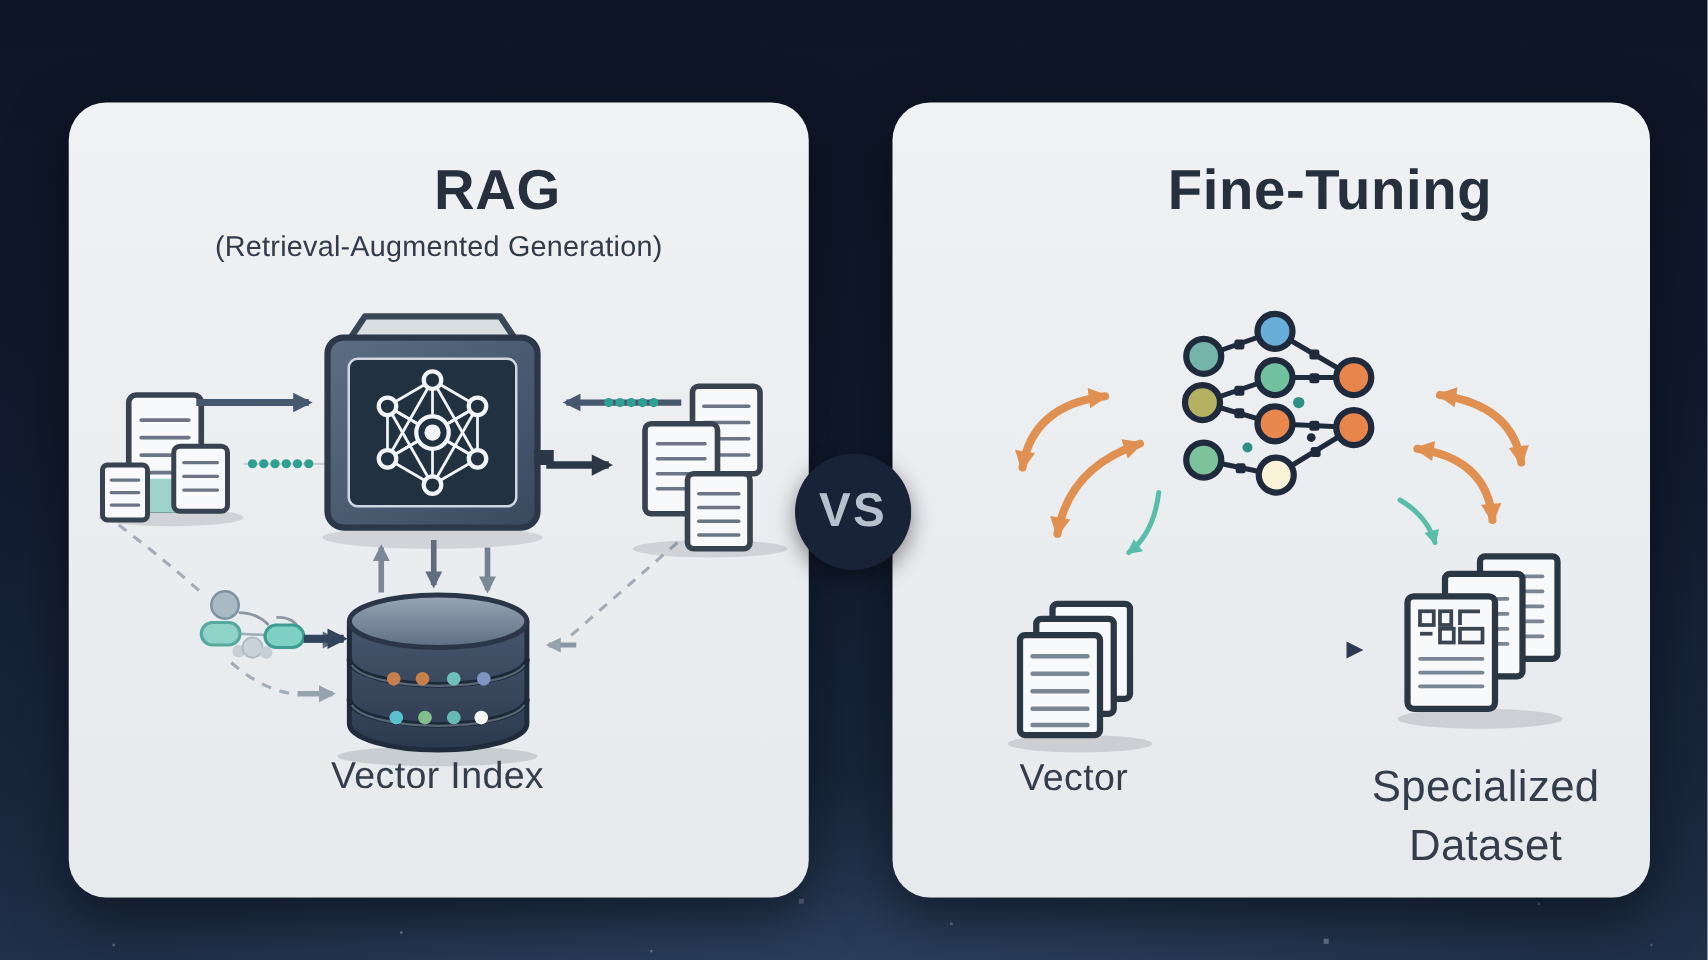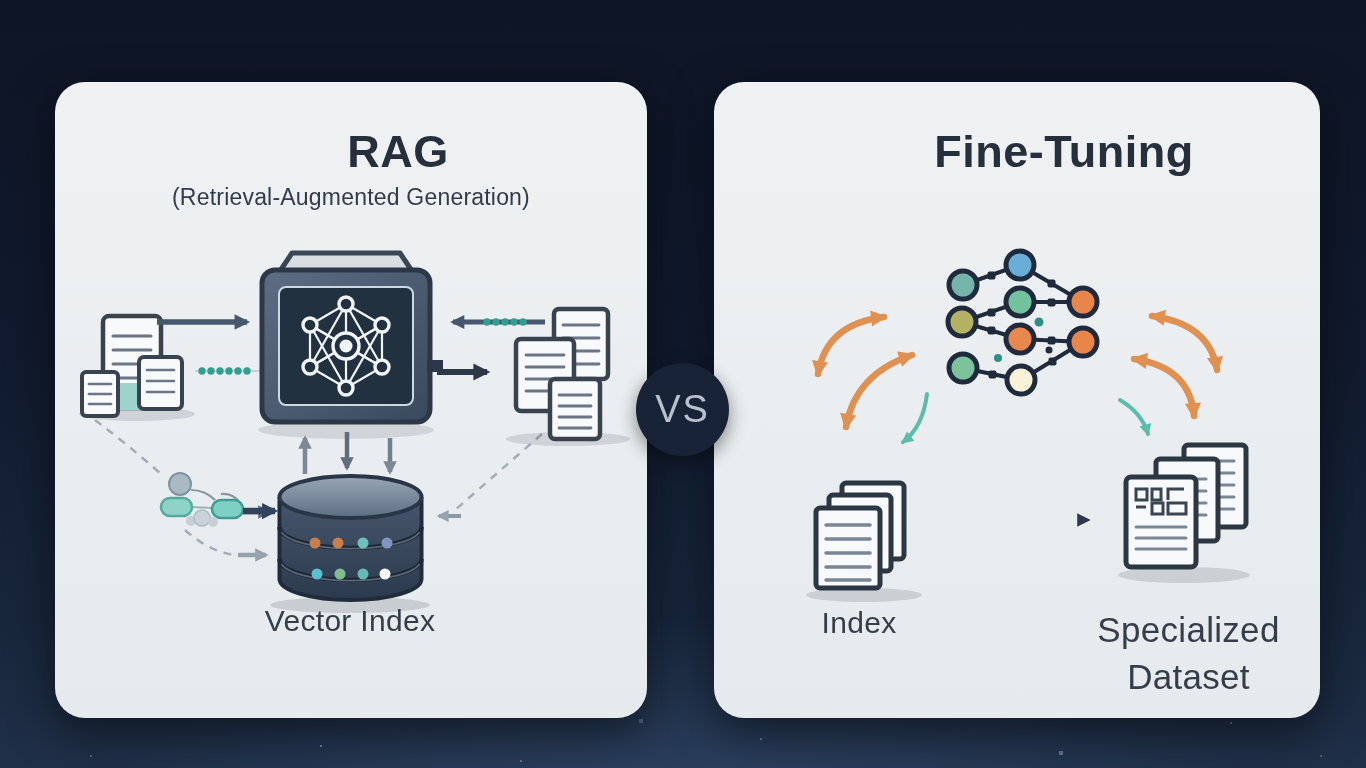--- a/index.html
+++ b/index.html
@@ -43,21 +43,21 @@
   .cap-vector{left:95px;top:522px;width:400px;}
   .cap-model{left:45px;top:524px;width:200px;}
   .cap-dataset{left:372px;top:524px;width:205px;line-height:1.35;font-size:35px;}
   .vs-badge{
     position:absolute;left:636px;top:363px;width:93px;height:93px;border-radius:50%;
     background:radial-gradient(circle at 38% 32%,#232e47,#18223709 0%),#192338;
     background-color:#192338;
     display:flex;align-items:center;justify-content:center;
     box-shadow:0 6px 18px rgba(0,0,0,.45);z-index:5;
   }
-  .vs-badge span{color:#b7c0cd;font-size:38px;font-weight:normal;letter-spacing:2px;}
+  .vs-badge span{color:#b7c0cd;font-size:38px;font-weight:bold;letter-spacing:2px;}
 </style>
 </head>
 <body>
 
 <div class="glow"></div>
 <div class="stars"></div>
 
 <div class="panel panel-left">
   <svg width="592" height="636" viewBox="0 0 592 636">
     <defs>
@@ -378,15 +378,15 @@
       </g>
       <g stroke="#7a8694" stroke-width="3" stroke-linecap="round">
         <line x1="10" y1="82" x2="60" y2="82"></line>
           <line x1="10" y1="93" x2="60" y2="93"></line>
         <line x1="10" y1="104" x2="60" y2="104"></line>
       </g>
     </g>
   </svg>
 
   <div class="title">Fine-Tuning</div>
-  <div class="caption cap-model">Index</div>
+  <div class="caption cap-model">Vector</div>
   <div class="caption cap-dataset">Specialized Dataset</div>
 </div>
 
 </body></html>

